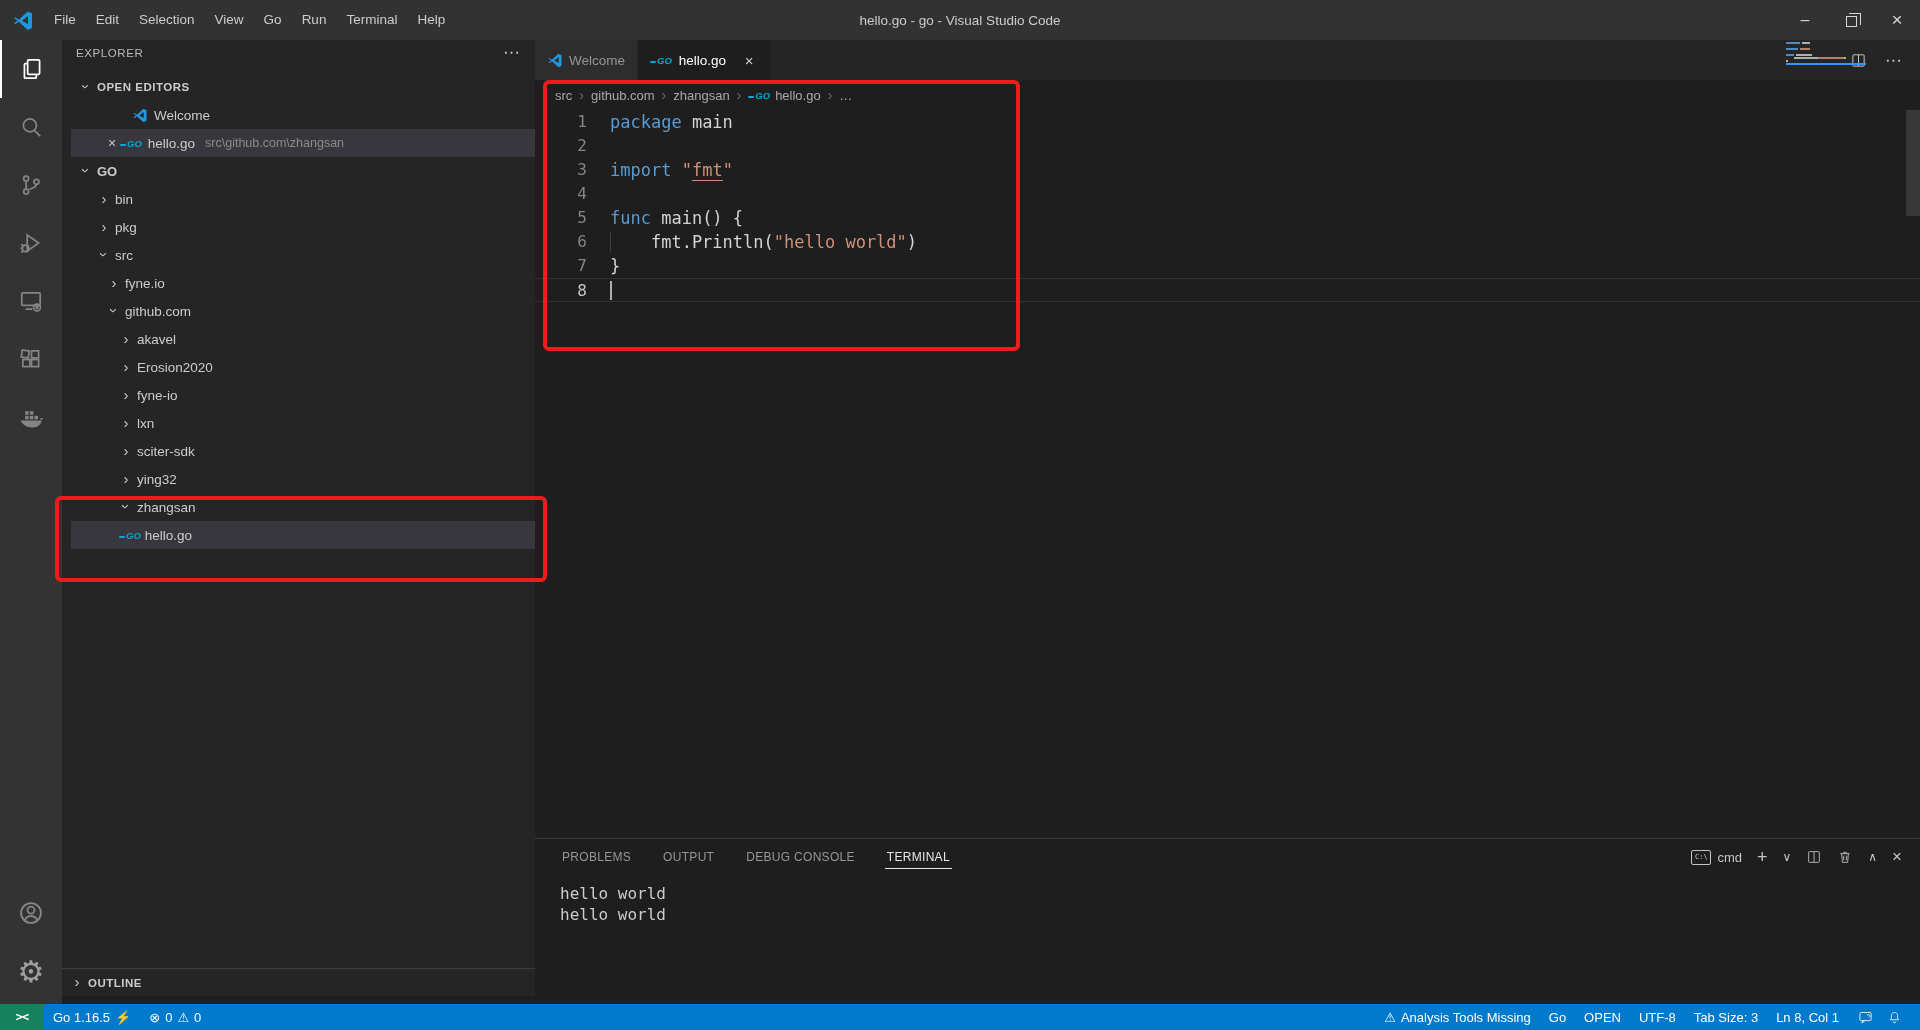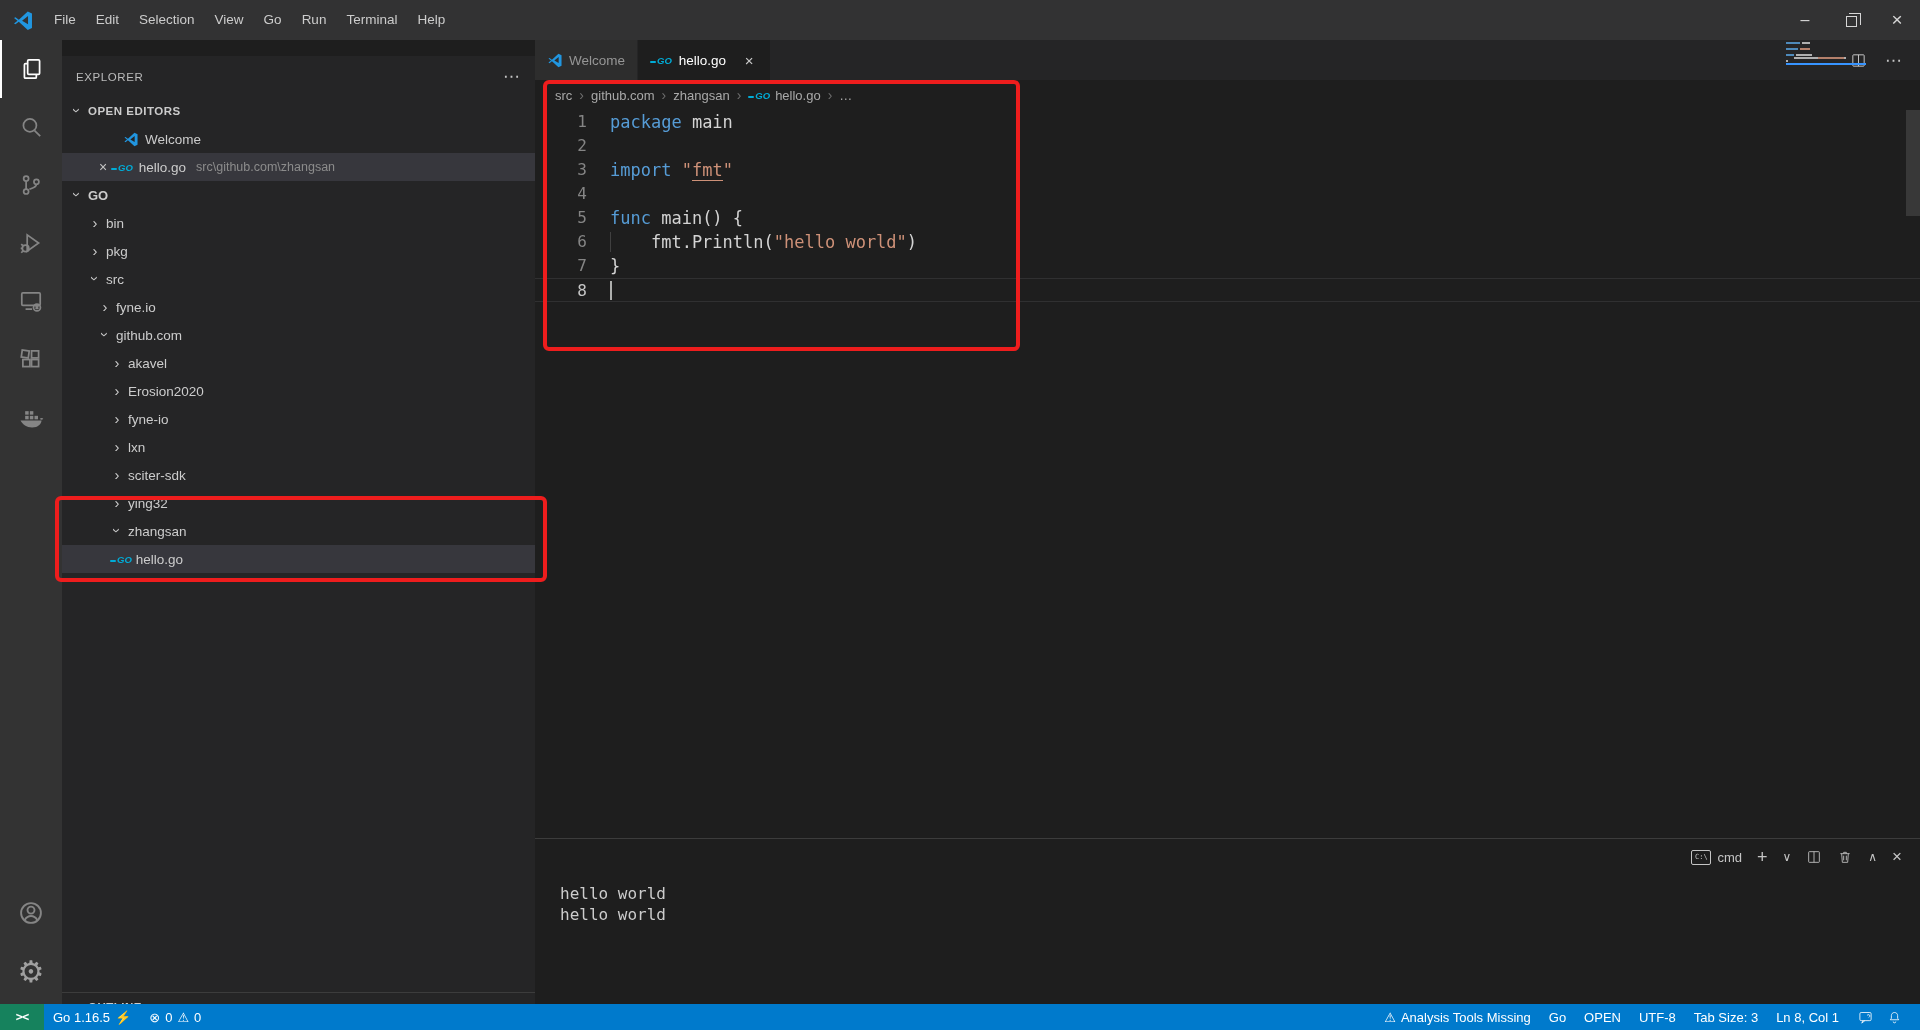--- a/index.html
+++ b/index.html
@@ -21,24 +21,24 @@
   .restore-glyph:before{content:"";position:absolute;left:2px;top:-4px;width:11px;height:11px;border:1px solid #d6d6d6;border-left:none;border-bottom:none;}
   
   .activitybar{position:absolute;left:0;top:40px;width:62px;height:964px;background:#333333;z-index:4;}
   .act-item{width:62px;height:58px;display:flex;align-items:center;justify-content:center;color:#858585;}
   .act-item svg{stroke:#858585;fill:none;stroke-width:1.6;}
   .act-item.active{border-left:2px solid #ffffff;}
   .act-item.active svg{stroke:#ffffff;}
   .act-bottom{position:absolute;bottom:4px;left:0;}
   .gear-glyph{font-size:30px;color:#a0a0a0;}
   
-  .sidebar{position:absolute;left:62px;top:56px;width:473px;height:964px;background:#252526;color:#cccccc;z-index:3;}
+  .sidebar{position:absolute;left:62px;top:32px;width:473px;height:964px;background:#252526;color:#cccccc;z-index:3;}
   .sidebar-title{height:41px;display:flex;align-items:center;padding:0 14px;font-size:11.5px;letter-spacing:.6px;color:#bbbbbb;}
   .sidebar-title .more{margin-left:auto;font-size:17px;color:#c5c5c5;letter-spacing:1px;}
-  .sidebar-rows{position:absolute;top:41px;left:0;right:0;display:flex;flex-direction:column;}
+  .sidebar-rows{position:absolute;top:41px;left:0;right:0;display:flex;flex-direction:column;padding-left:9px;}
   .srow{height:28px;display:flex;align-items:center;font-size:13.5px;white-space:nowrap;position:relative;}
   .srow.selected{background:#37373d;}
   .chev{display:inline-block;width:14px;text-align:center;color:#cccccc;font-size:15px;flex:0 0 14px;transform:translateY(-1px);}
   .chev.open{transform:rotate(90deg) translateX(-1px);}
   .sec-label{font-weight:bold;font-size:11.5px;letter-spacing:.5px;color:#cccccc;margin-left:4px;}
   .folder-label{font-weight:bold;font-size:13px;margin-left:4px;}
   .tree-label{margin-left:4px;}
   .oe-close{width:16px;text-align:center;color:#c5c5c5;font-size:14px;flex:0 0 16px;}
   .oe-name{margin-left:6px;}
   .oe-detail{margin-left:10px;color:#8c8c8c;font-size:12.5px;}
@@ -108,20 +108,21 @@
   <div class="menus" style="display:flex;">
       <div class="menu-item">File</div>
       <div class="menu-item">Edit</div>
       <div class="menu-item">Selection</div>
       <div class="menu-item">View</div>
       <div class="menu-item">Go</div>
       <div class="menu-item">Run</div>
       <div class="menu-item">Terminal</div>
       <div class="menu-item">Help</div>
     </div>
+  <div class="win-title">hello.go - go - Visual Studio Code</div>
   <div class="win-controls">
     <div class="win-btn">–</div>
     <div class="win-btn">
         <span class="restore-glyph"></span>
       </div>
     <div class="win-btn" style="font-size:19px;">×</div>
   </div>
 </div>
 
 <div class="activitybar">
@@ -382,20 +383,26 @@
       <div class="mm-line">
         <span class="mm-seg" style="margin-left: 0px; width: 2px; background: rgb(200, 200, 200); opacity: 0.85;"></span>
       </div>
       <div class="mm-line">
         <span class="mm-seg" style="width: 80px; background: rgb(55, 148, 255);"></span>
       </div>
     </div>
   <div class="scrollbar" style="top:70px;"></div>
 
   <div class="panel">
+    <div class="panel-tabs">
+        <div class="ptab">PROBLEMS</div>
+        <div class="ptab">OUTPUT</div>
+        <div class="ptab">DEBUG CONSOLE</div>
+        <div class="ptab active">TERMINAL</div>
+      </div>
     <div class="panel-toolbar">
       <div class="cmd-chip">
         <span class="cmd-box">C:\</span>
         <span>cmd</span>
       </div>
       <span class="ptool" style="font-size:18px;">+</span>
       <span class="ptool small">∨</span>
       <svg class="ptool-svg" viewBox="0 0 24 24">
           <rect x="4" y="4" width="16" height="16" rx="1"></rect>
           <path d="M12 4v16"></path>

